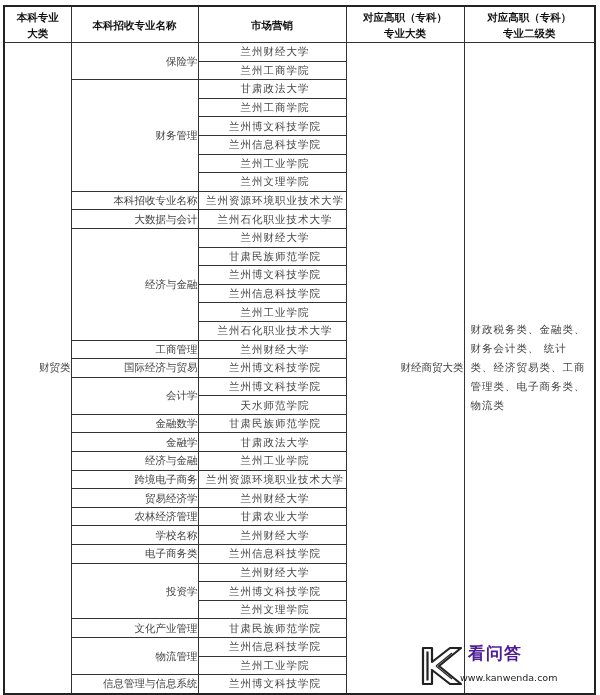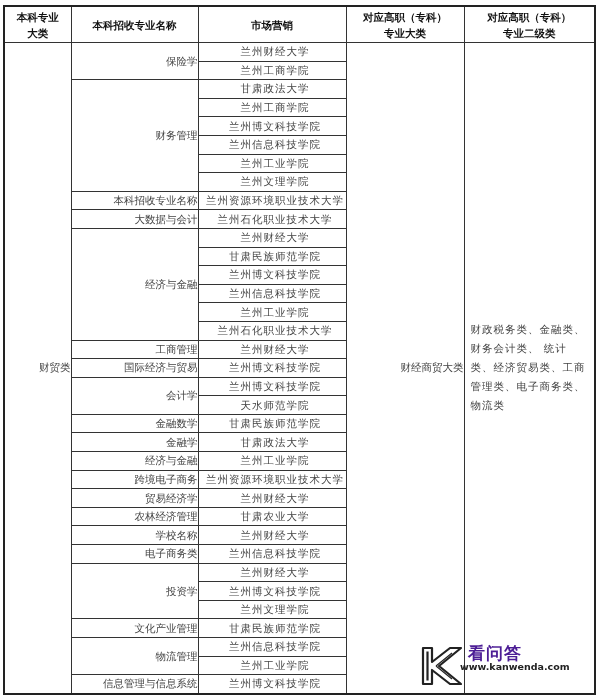--- a/index.html
+++ b/index.html
@@ -18,22 +18,22 @@
   td.major { padding-left: 6px !important; text-align: right; }
   td.school { padding-left: 6px !important; letter-spacing: 1px; text-align: center; }
   td.grp { text-align: right; }
   td.sub { padding: 0 6px !important; white-space: normal !important;
            line-height: 19px !important; letter-spacing: 1px; }
   .watermark { position: absolute; left: 410px; top: 640px; width: 190px; height: 55px;
                background: rgba(255,255,255,0.0); }
   .wm-logo { position: absolute; left: 10px; top: 5px; }
   .wm-title { position: absolute; left: 58px; top: 2px; font-family: "DejaVu Sans", sans-serif;
               font-weight: bold; font-size: 17px; color: #4c1d95; letter-spacing: 1px; }
-  .wm-url { position: absolute; left: 50px; top: 21px; font-family: "DejaVu Sans", sans-serif;
-            font-weight: bold; font-size: 9.5px; color: #222; }
+  .wm-url { position: absolute; left: 50px; top: 32px; font-family: "DejaVu Sans", sans-serif;
+            font-weight: normal; font-size: 9.5px; color: #222; }
 </style>
 </head>
 <body>
 
 <table class="grid">
   <colgroup>
     <col style="width:67px">
     <col style="width:127px">
     <col style="width:148px">
     <col style="width:118px">

